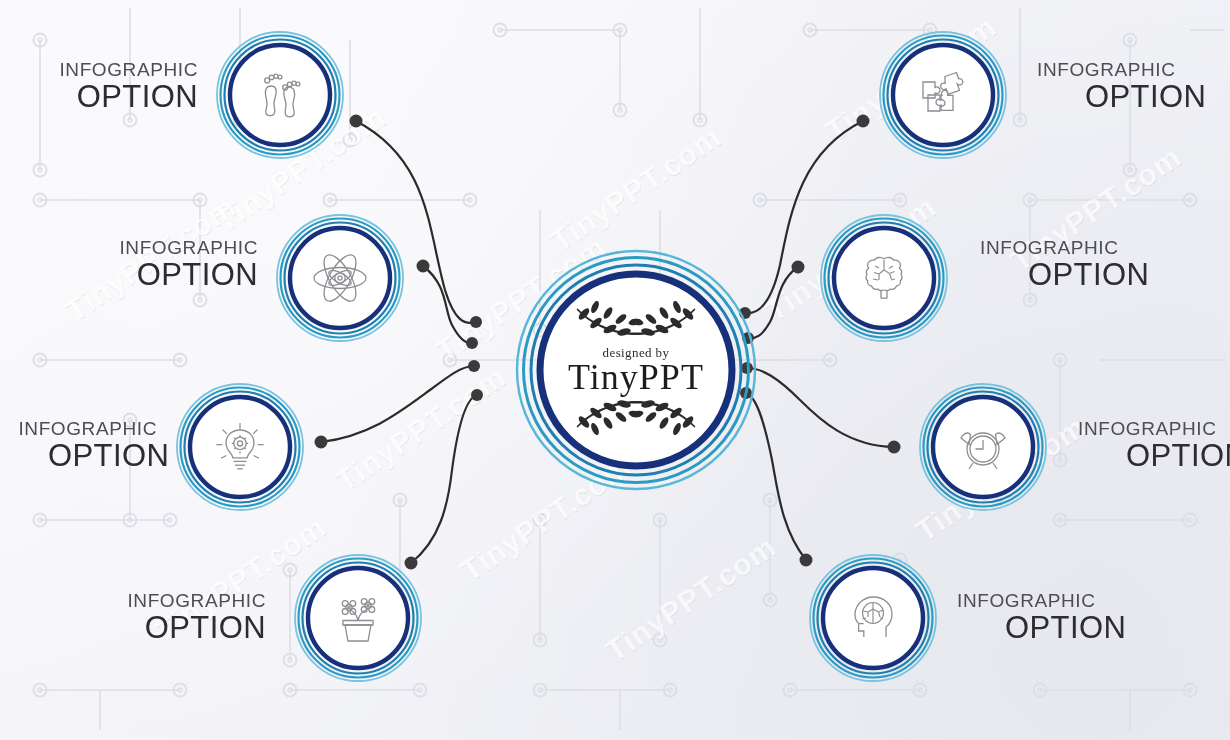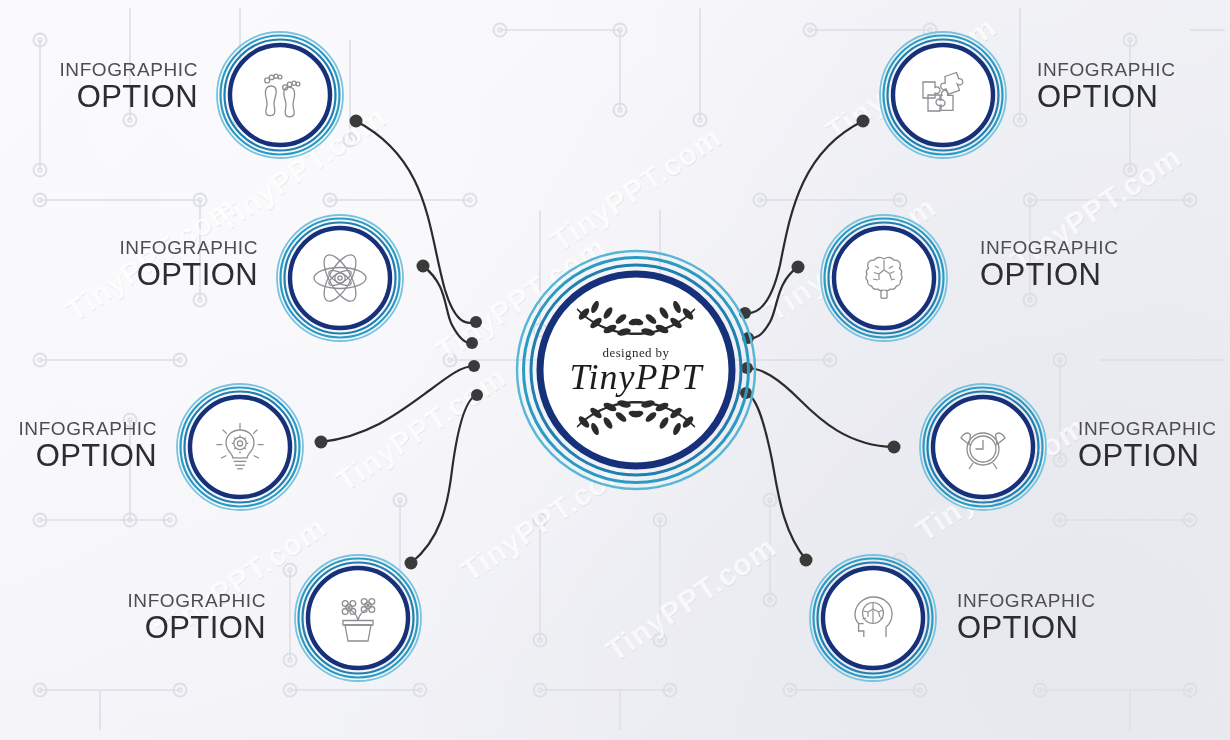--- a/index.html
+++ b/index.html
@@ -30,38 +30,39 @@
 
   
   .label{position:absolute;white-space:nowrap;}
   .label .l1{
     font-size:19px;letter-spacing:.6px;color:#4d4d52;line-height:1.06;
     font-weight:400;
   }
   .label .l2{
     font-size:31px;letter-spacing:.4px;color:#2d2d31;line-height:1.12;
     font-weight:400;
+    padding-left:48px;
   }
   .label.right{text-align:left;}
   .label.left{text-align:right;}
 
   
   #center{position:absolute;left:515px;top:249px;width:242px;height:242px;}
   #center svg.rings{position:absolute;left:0;top:0;overflow:visible;}
   .logo{
     position:absolute;left:50%;top:50%;transform:translate(-50%,-50%);
     width:190px;text-align:center;
   }
   .logo .desig{
     font-family:"Liberation Serif", serif;
     font-size:13px;color:#2b2b2b;letter-spacing:.4px;margin-bottom:-2px;
   }
   .logo .brand{
     font-family:"Liberation Serif", serif;
-    font-style:italic;font-size:36px;color:#1d1d1d;letter-spacing:1px;
+    font-size:36px;color:#1d1d1d;letter-spacing:1px;
     line-height:1;
   }
 
   
   .wm{
     position:absolute;color:#ffffff;opacity:.62;
     font-family:"Liberation Sans", sans-serif;font-weight:700;
     font-size:30px;letter-spacing:1px;
     transform:rotate(-34deg);transform-origin:left top;
     text-shadow:0 1px 0 rgba(190,192,200,.55);

